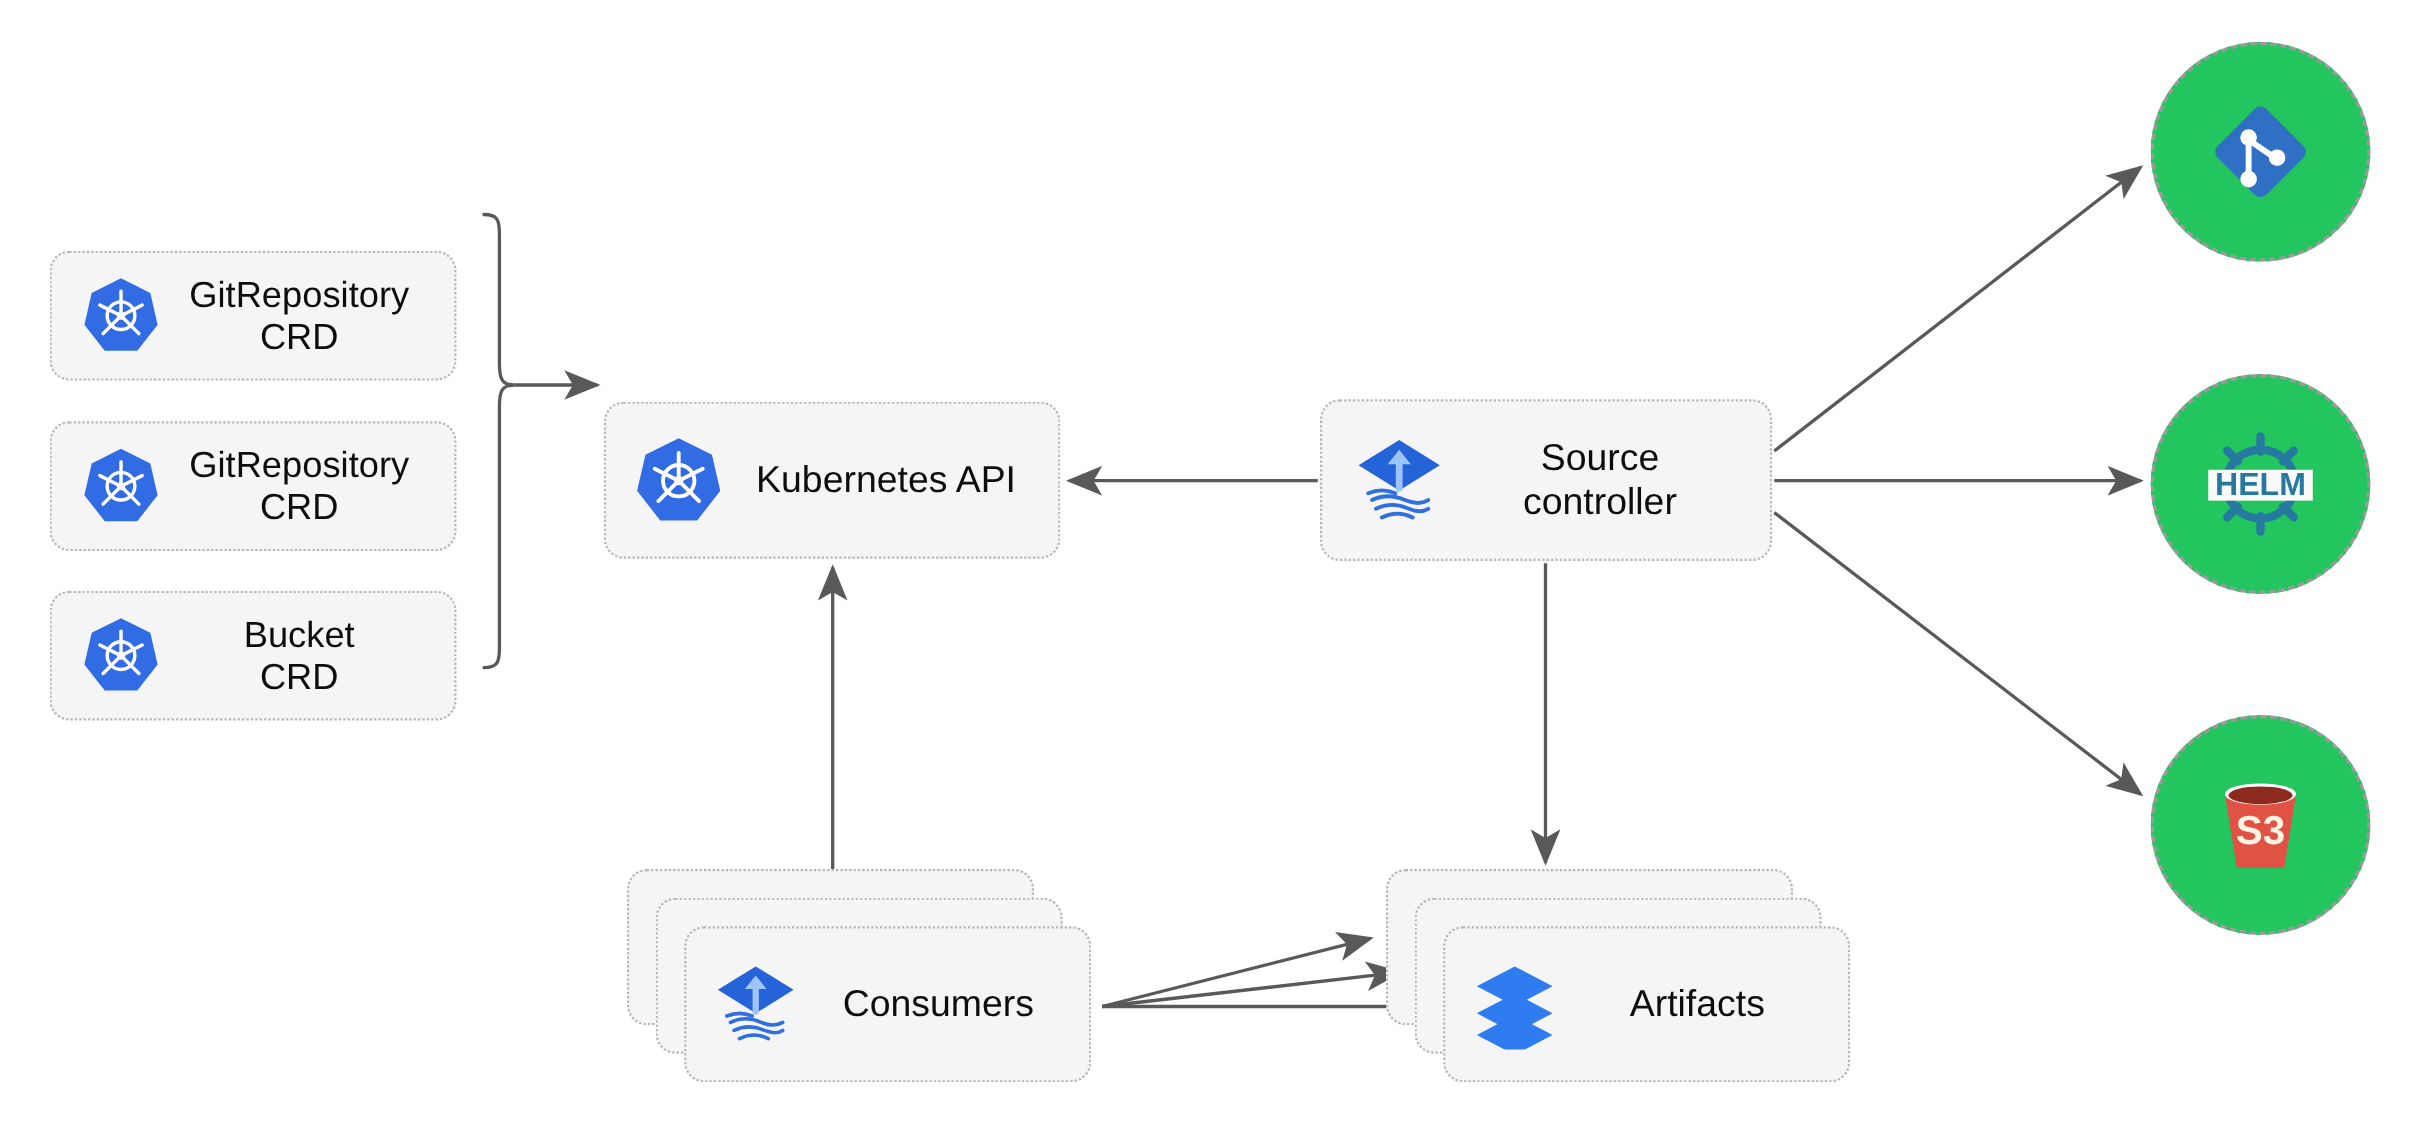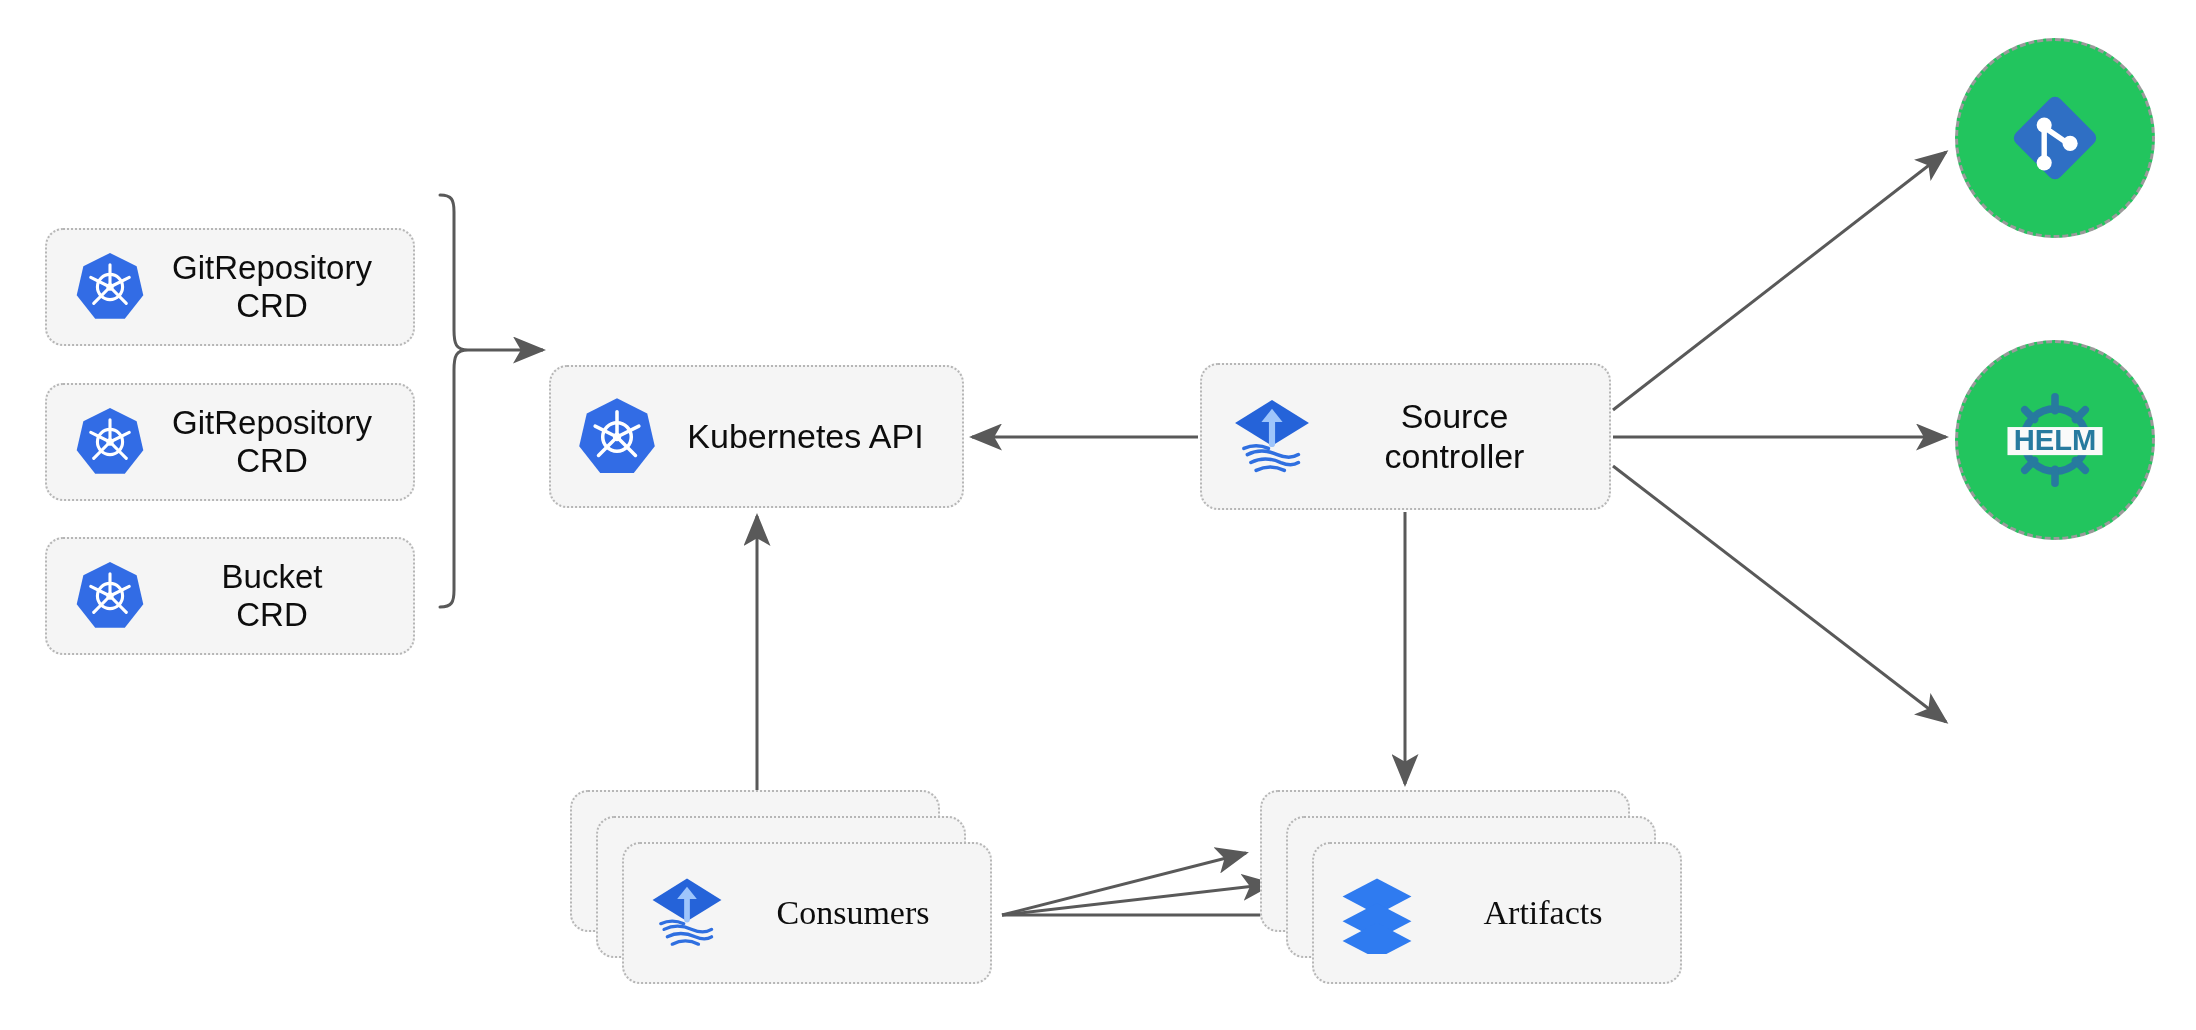--- a/index.html
+++ b/index.html
@@ -104,21 +104,20 @@
     display: flex;
     align-items: center;
     padding: 0 18px 0 22px;
   }
   .stack .sheet.s3 .ico { flex: 0 0 auto; width: 82px; height: 82px; margin-right: 6px; }
   .stack .sheet.s3 .label {
     flex: 1 1 auto;
     font-size: 34px;
     color: #0d0d0d;
     text-align: center;
-    font-family: Liberation Serif, serif;
   }
   #consumers-stack { left: 570px; top: 790px; }
   #artifacts-stack { left: 1260px; top: 790px; }
 
   
   .circle-node {
     position: absolute;
     box-sizing: border-box;
     width: 200px;
     height: 200px;
@@ -331,14 +330,24 @@
           <line x1="69" y1="69" x2="78" y2="78"></line>
           <line x1="78" y1="22" x2="69" y2="31"></line>
           <line x1="31" y1="69" x2="22" y2="78"></line>
         </g>
         <rect x="6" y="38" width="88" height="26" fill="#fafafa"></rect>
         <text x="50" y="59" text-anchor="middle" font-family="'Liberation Sans', sans-serif" font-size="27" font-weight="bold" fill="#277a9f">HELM</text>
       </svg>
     </span>
   </div>
 
+  <div class="circle-node" id="s3-circle">
+    <span class="ico">
+      <svg viewBox="0 0 100 100" width="100%" height="100%" xmlns="http://www.w3.org/2000/svg">
+        <path d="M20,24 L80,24 L70,86 L30,86 Z" fill="#e05243"></path>
+        <ellipse cx="50" cy="24" rx="30" ry="9" fill="#ffffff"></ellipse>
+        <ellipse cx="50" cy="25" rx="27" ry="7.5" fill="#8c2a1f"></ellipse>
+        <text x="50" y="66" text-anchor="middle" font-family="'Liberation Sans', sans-serif" font-size="34" font-weight="bold" fill="#fdf3e3">S3</text>
+      </svg>
+    </span>
+  </div>
 
 </div>
 
 </body></html>

